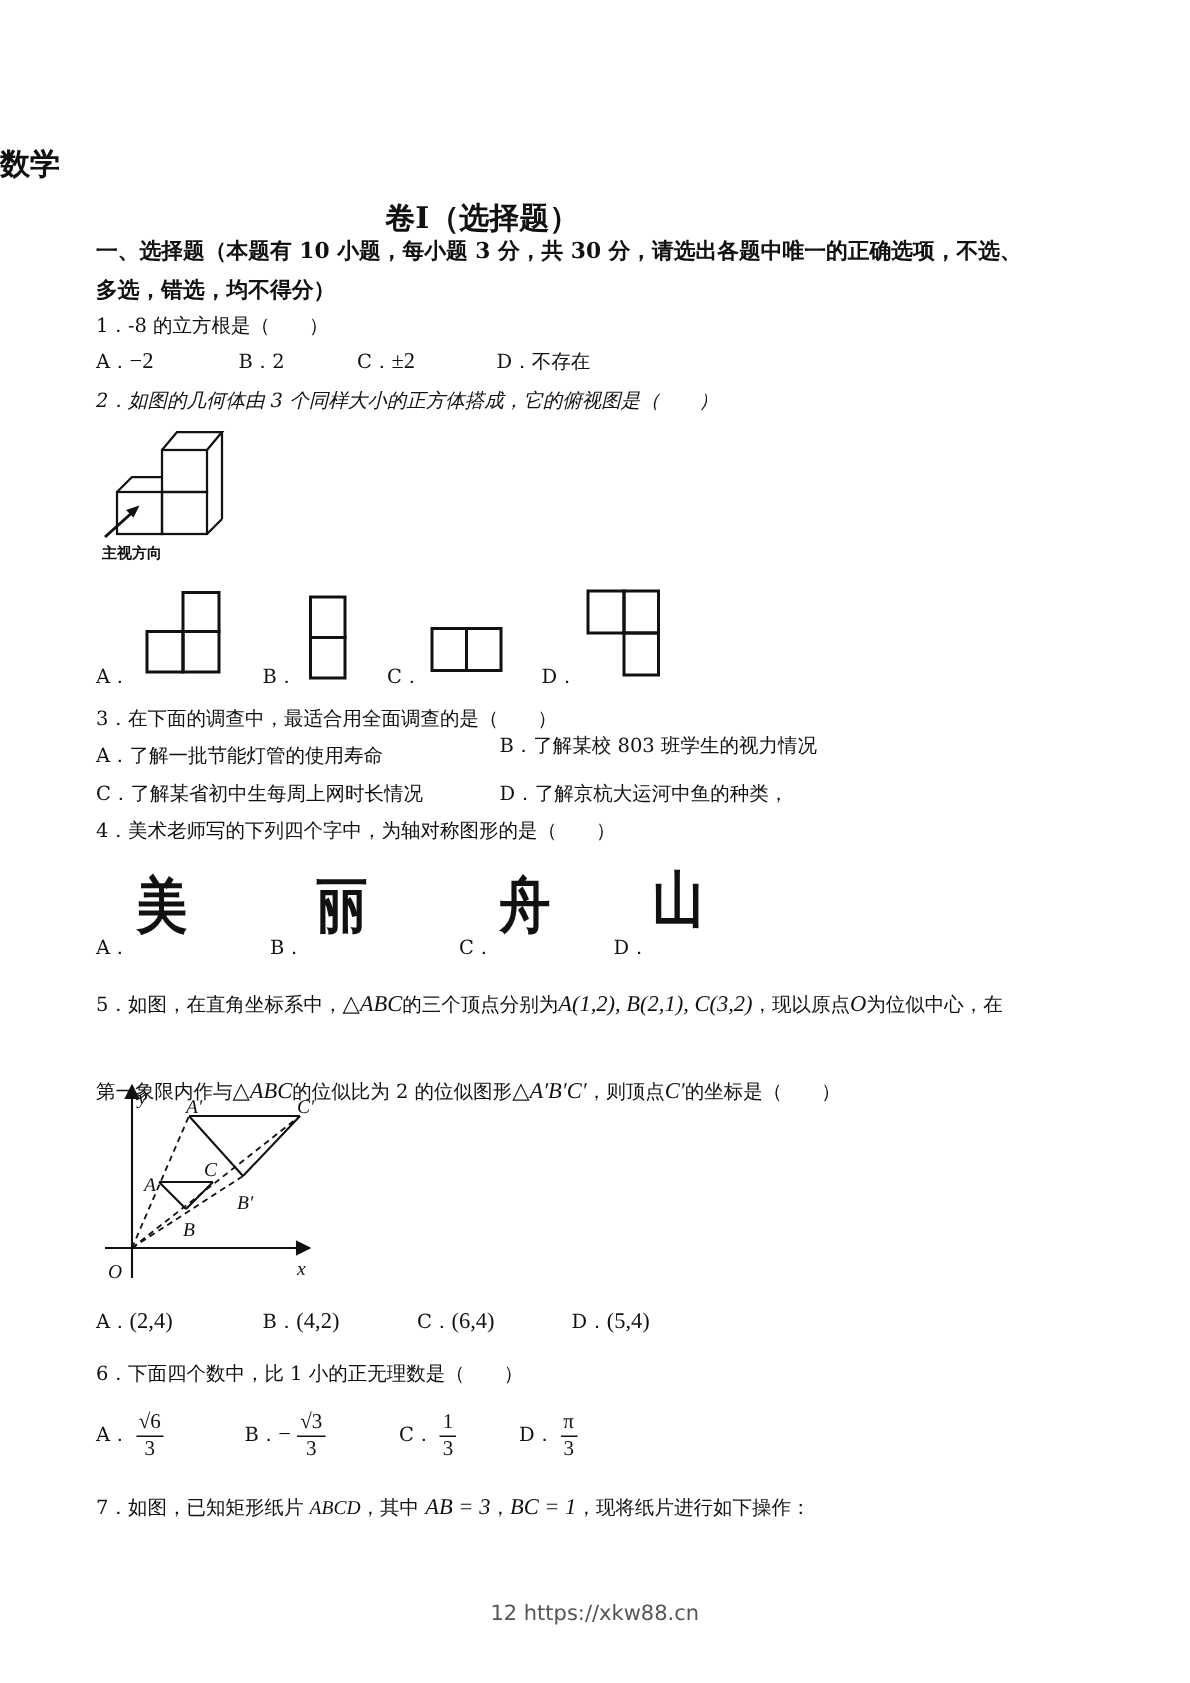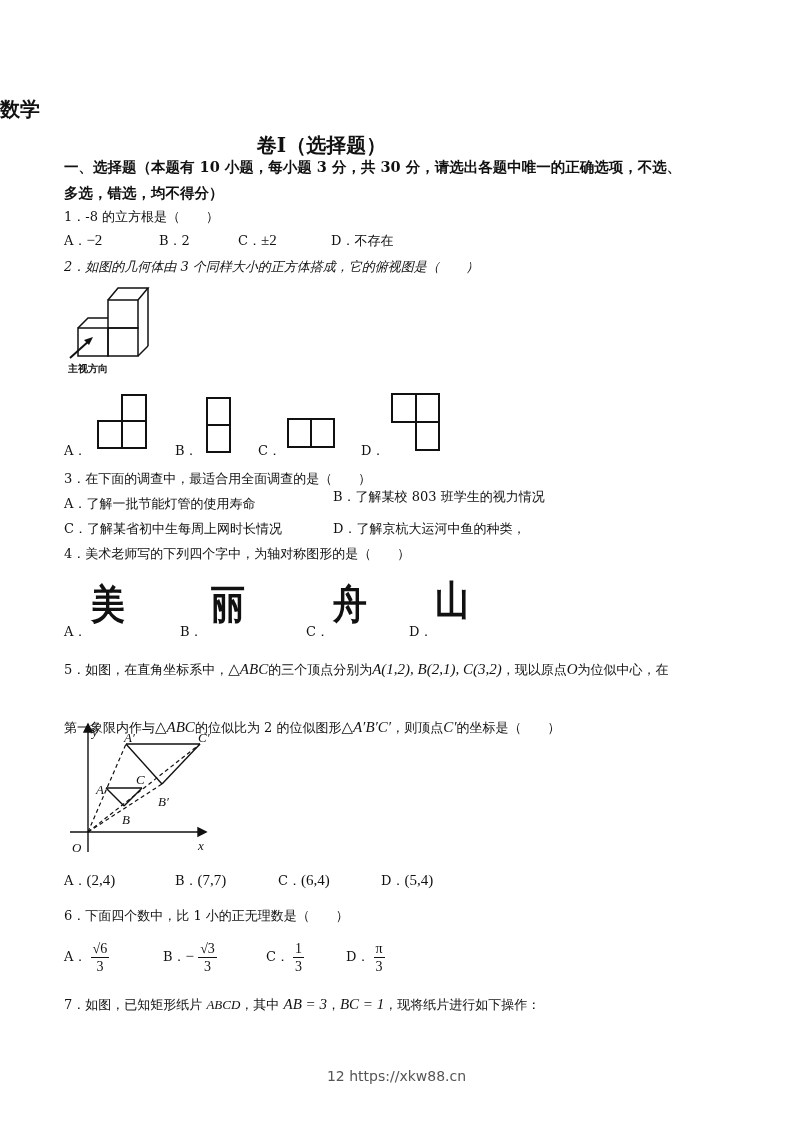--- a/index.html
+++ b/index.html
@@ -154,21 +154,21 @@
     <text x="62" y="20">A′</text>
     <text x="96" y="84">B′</text>
     <text x="136" y="20">C′</text>
   </g>
 </svg>
 
 <div class="abs opt" style="left:64px; top:872px;">
   <span>A．</span><span class="mathn">(2,4)</span>
 </div>
 <div class="abs opt" style="left:175px; top:872px;">
-  <span>B．</span><span class="mathn">(7,7)</span>
+  <span>B．</span><span class="mathn">(4,2)</span>
 </div>
 <div class="abs opt" style="left:278px; top:872px;">
   <span>C．</span><span class="mathn">(6,4)</span>
 </div>
 <div class="abs opt" style="left:381px; top:872px;">
   <span>D．</span><span class="mathn">(5,4)</span>
 </div>
 
 <div class="abs q" style="top:907px;">6．下面四个数中，比 1 小的正无理数是（　　）</div>
 <div class="abs opt" style="left:64px; top:940px;">

